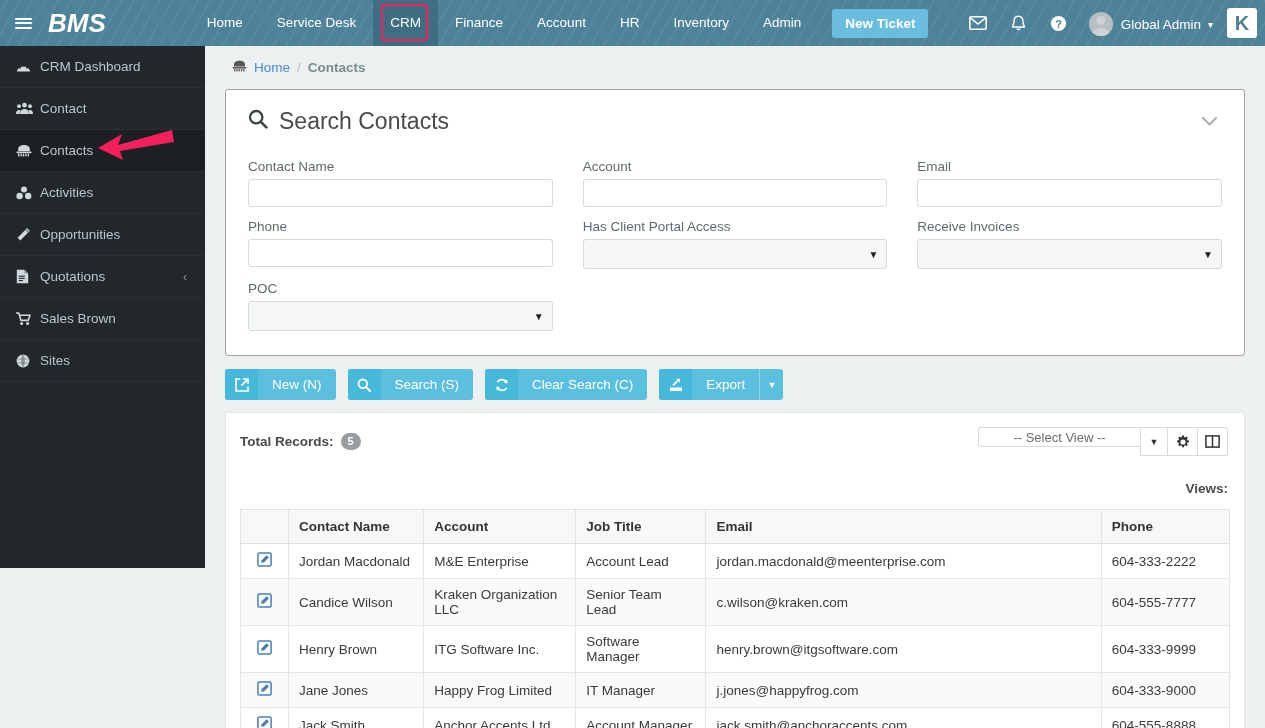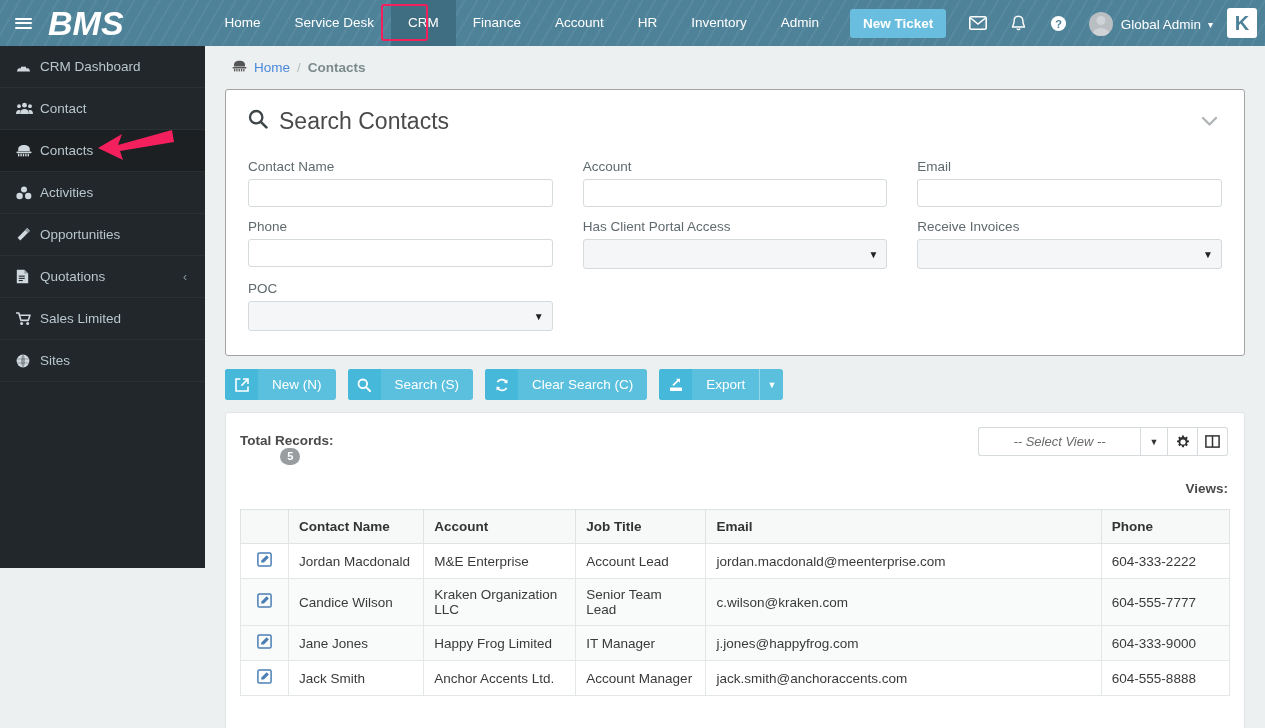--- a/index.html
+++ b/index.html
@@ -24,21 +24,21 @@
     display: flex; align-items: center;
     z-index: 20;
   }
   .hamburger {
     width: 46px; height: 46px; display: flex; align-items: center;
     justify-content: center; cursor: pointer;
   }
   .hamburger span { display:block; width: 17px; height: 2px; background: #fff; margin: 2.5px 0; border-radius:1px;}
   .brand {
     color: #fff; font-style: italic; font-weight: bold;
-    font-size: 34px; letter-spacing: 0px; margin-left: 2px;
+    font-size: 26px; letter-spacing: 0px; margin-left: 2px;
     font-family: "Liberation Sans", sans-serif;
   }
   .nav-items { display: flex; align-items: center; margin-left: 84px; height: 46px; }
   .nav-item {
     color: #ffffff; font-size: 13.5px; padding: 0 17px; height: 46px;
     line-height: 46px; cursor: pointer; white-space: nowrap;
   }
   .nav-item.active { background: #3f6d81; position: relative; }
   .nav-highlight {
     position: absolute; left: 381px; top: 4px; width: 47px; height: 37px;
@@ -190,32 +190,32 @@
   
   .results {
     background: #fff; border: 1px solid #e1e5e6; border-radius: 3px;
     margin: 12px 20px 0 20px; height: 340px; position: relative;
   }
   .results-top {
     display: flex; align-items: flex-start; padding: 14px 16px 0 14px;
   }
   .total-records {
     font-size: 13.5px; font-weight: bold; color: #4a4a4a;
-    display: flex; align-items: center; padding-top: 6px; flex-direction: column;
+    display: flex; align-items: center; padding-top: 6px;
   }
   .badge {
     background: #999da0; color: #fff; font-size: 11px; font-weight: bold;
     border-radius: 10px; padding: 2px 7px; margin-left: 7px; line-height: 1.2;
   }
   .view-area { margin-left: auto; text-align: right; }
   .view-group { display: flex; align-items: stretch; }
   .view-select {
     border: 1px solid #d5dadc; border-right: none; border-radius: 3px 0 0 3px;
-    height: 29px; width: 162px; display:flex; align-items:center;
-    justify-content:center; font-size: 13px; color:#6b6b6b; font-style: italic;
+    height: 20px; width: 162px; display:flex; align-items:center;
+    justify-content:center; font-size: 13px; color:#6b6b6b; 
     background: #fff; cursor: pointer;
   }
   .view-caret {
     border: 1px solid #d5dadc; height: 29px; width: 28px; background:#fff;
     display:flex; align-items:center; justify-content:center;
     font-size: 9px; color:#333; cursor:pointer;
   }
   .view-btn {
     border: 1px solid #d5dadc; border-left: none; height: 29px; width: 30px;
     background:#fff; display:flex; align-items:center; justify-content:center;
@@ -374,21 +374,21 @@
       <span class="side-chev">‹</span>
     </div>
     <div class="side-item">
       <span class="side-icon">
         <svg width="16" height="14" viewBox="0 0 16 14">
           <path d="M0.4 1 h2.4 l2.2 7.4 h7.2 l1.8-5.2 h-10" fill="none" stroke="#cfd8dc" stroke-width="1.6" stroke-linecap="round" stroke-linejoin="round"></path>
           <circle cx="5.6" cy="11.6" r="1.5" fill="#cfd8dc"></circle>
           <circle cx="11.6" cy="11.6" r="1.5" fill="#cfd8dc"></circle>
         </svg>
       </span>
-      <span class="side-label">Sales Limited</span>
+      <span class="side-label">Sales Brown</span>
     </div>
     <div class="side-item">
       <span class="side-icon">
         <svg width="14" height="14" viewBox="0 0 14 14">
           <circle cx="7" cy="7" r="6.4" fill="#cfd8dc"></circle>
           <path d="M7 0.6 C4.4 2.6 4.4 11.4 7 13.4 C9.6 11.4 9.6 2.6 7 0.6 Z" fill="#22272b" opacity="0.35"></path>
           <path d="M0.8 5 h12.4 M0.8 9 h12.4" stroke="#22272b" stroke-width="0.9" opacity="0.35"></path>
         </svg>
       </span>
       <span class="side-label">Sites</span>
@@ -552,20 +552,31 @@
             <td class="editcell"><span class="edit-icon"><svg width="15" height="15" viewBox="0 0 15 15">
                   <rect x="0.9" y="0.9" width="13.2" height="13.2" rx="1.6" fill="none" stroke="#4a7fb5" stroke-width="1.5"></rect>
                   <path d="M4 10.6 L4.6 8.2 L9.6 3.3 L11.9 5.6 L6.9 10.5 Z" fill="#4a7fb5"></path>
                 </svg></span></td>
             <td class="col-name">Candice Wilson</td>
             <td class="col-acct">Kraken Organization LLC</td>
             <td class="col-job">Senior Team Lead</td>
             <td class="col-email">c.wilson@kraken.com</td>
             <td class="col-phone">604-555-7777</td>
           </tr>
+          <tr>
+            <td class="editcell"><span class="edit-icon"><svg width="15" height="15" viewBox="0 0 15 15">
+                  <rect x="0.9" y="0.9" width="13.2" height="13.2" rx="1.6" fill="none" stroke="#4a7fb5" stroke-width="1.5"></rect>
+                  <path d="M4 10.6 L4.6 8.2 L9.6 3.3 L11.9 5.6 L6.9 10.5 Z" fill="#4a7fb5"></path>
+                </svg></span></td>
+            <td class="col-name">Henry Brown</td>
+            <td class="col-acct">ITG Software Inc.</td>
+            <td class="col-job">Software Manager</td>
+            <td class="col-email">henry.brown@itgsoftware.com</td>
+            <td class="col-phone">604-333-9999</td>
+          </tr>
           <tr class="alt">
             <td class="editcell"><span class="edit-icon"><svg width="15" height="15" viewBox="0 0 15 15">
                   <rect x="0.9" y="0.9" width="13.2" height="13.2" rx="1.6" fill="none" stroke="#4a7fb5" stroke-width="1.5"></rect>
                   <path d="M4 10.6 L4.6 8.2 L9.6 3.3 L11.9 5.6 L6.9 10.5 Z" fill="#4a7fb5"></path>
                 </svg></span></td>
             <td class="col-name">Jane Jones</td>
             <td class="col-acct">Happy Frog Limited</td>
             <td class="col-job">IT Manager</td>
             <td class="col-email">j.jones@happyfrog.com</td>
             <td class="col-phone">604-333-9000</td>

